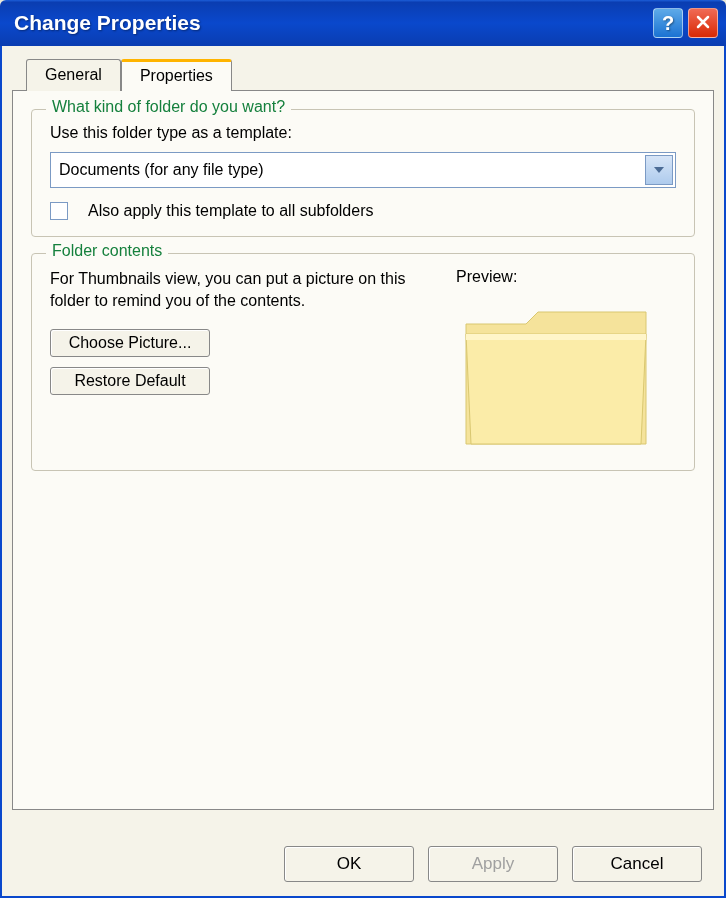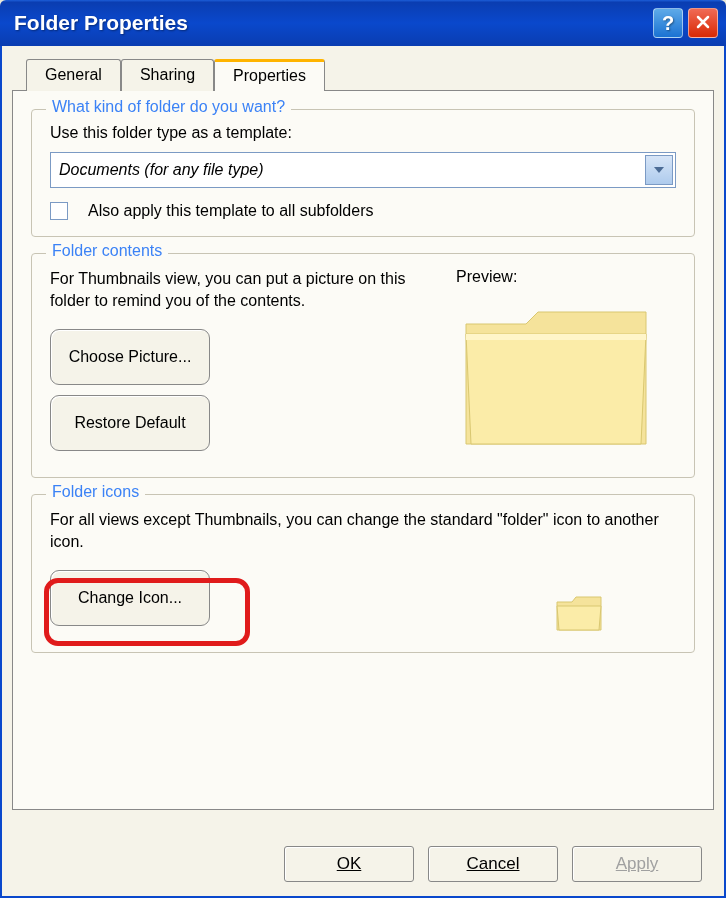--- a/index.html
+++ b/index.html
@@ -86,40 +86,39 @@
   padding: 14px 18px 16px 18px;
   margin-bottom: 16px;
   position: relative;
 }
 .groupbox-legend {
   position: absolute;
   top: -12px;
   left: 14px;
   background: #fcfbf6;
   padding: 0 6px;
-  color: #3b82f6;
+  color: #15803d;
   font-size: 16px;
 }
 .field-label {
   font-size: 16px;
   margin-bottom: 10px;
   display: block;
 }
 .dropdown {
   width: 100%;
   height: 36px;
   border: 1px solid #7b9ac4;
   background: #fff;
   display: flex;
   align-items: center;
   padding: 8px 8px;
   font-size: 16px;
   position: relative;
   margin-bottom: 14px;
-  font-style: italic;
 }
 .dropdown-arrow {
   position: absolute;
   right: 2px;
   top: 2px;
   width: 28px;
   height: 30px;
   background: linear-gradient(to bottom, #d7e5f7, #aecbed);
   border: 1px solid #7b9ac4;
   display: flex;
@@ -139,25 +138,25 @@
   border: 1px solid #7b9ac4;
   background: #fff;
 }
 .pictures-row { display: flex; gap: 20px; }
 .pictures-left { flex: 1; }
 .pictures-right { width: 220px; }
 .desc-text { font-size: 16px; line-height: 1.35; margin-bottom: 18px; }
 .btn {
   display: inline-block;
   min-width: 160px;
-  padding: 18px 14px;
-  font-size: 16px;
-  background: #f5f3e9;
-  border: 1px solid #888;
-  border-radius: 9px;
+  padding: 4px 14px;
+  font-size: 16px;
+  background: #f5f3e9;
+  border: 1px solid #888;
+  border-radius: 3px;
   text-align: center;
   margin-bottom: 10px;
   box-shadow: inset 1px 1px 0 #fff;
 }
 .preview-label { font-size: 16px; margin-bottom: 8px; }
 .folder-large {
   width: 200px;
   height: 160px;
   position: relative;
 }
@@ -190,47 +189,45 @@
 }
 .footer-btn {
   min-width: 130px;
   padding: 7px 10px;
   font-size: 17px;
   background: #f5f3e9;
   border: 1px solid #888;
   border-radius: 3px;
   text-align: center;
   box-shadow: inset 1px 1px 0 #fff;
-  text-decoration: underline;
 }
 .footer-btn.disabled { color: #a0a0a0; }
 </style>
 </head>
 <body>
 
 <div class="titlebar">
-  <span class="titlebar-text">Folder Properties</span>
+  <span class="titlebar-text">Change Properties</span>
   <div class="titlebar-btns">
     <div class="titlebar-btn help-btn">
       <span>?</span>
     </div>
     <div class="titlebar-btn close-btn">
       <span>
         <svg width="16" height="16" viewBox="0 0 16 16">
             <path d="M3 3 L13 13 M13 3 L3 13" stroke="#fff" stroke-width="2.5" stroke-linecap="round"></path>
           </svg>
       </span>
     </div>
   </div>
 </div>
 
 <div class="dialog-body">
   <div class="tabs">
     <div class="tab">General</div>
-    <div class="tab">Sharing</div>
     <div class="tab active">Properties</div>
   </div>
 
   <div class="tab-panel">
 
     <div class="groupbox">
       <div class="groupbox-legend">What kind of folder do you want?</div>
       <span class="field-label">Use this folder type as a template:</span>
       <div class="dropdown">
         <span>Documents (for any file type)</span>
@@ -260,33 +257,21 @@
             <svg viewBox="0 0 200 160">
               <path d="M10 30 L70 30 L82 18 L190 18 L190 150 L10 150 Z" fill="#f5e39b" stroke="#d9c770" stroke-width="1"></path>
               <path d="M10 40 L190 40 L185 150 L15 150 Z" fill="#fbeca8" stroke="#d9c770" stroke-width="1"></path>
               <path d="M10 40 L190 40 L190 46 L10 46 Z" fill="#fff5c9"></path>
             </svg>
           </div>
         </div>
       </div>
     </div>
 
-    <div class="groupbox icons-group">
-      <div class="groupbox-legend">Folder icons</div>
-      <div class="desc-text">For all views except Thumbnails, you can change the standard "folder" icon to another icon.</div>
-      <div class="btn">Change Icon...</div>
-      <div class="folder-small">
-        <svg viewBox="0 0 50 42">
-          <path d="M3 10 L18 10 L22 5 L47 5 L47 38 L3 38 Z" fill="#f5e39b" stroke="#d9c770" stroke-width="1"></path>
-          <path d="M3 14 L47 14 L45 38 L5 38 Z" fill="#fbeca8" stroke="#d9c770" stroke-width="1"></path>
-        </svg>
-      </div>
-      <div class="highlight"></div>
-    </div>
 
   </div>
 
   <div class="footer-btns">
     <div class="footer-btn">OK</div>
+    <div class="footer-btn disabled">Apply</div>
     <div class="footer-btn">Cancel</div>
-    <div class="footer-btn disabled">Apply</div>
   </div>
 </div>
 
 </body></html>

